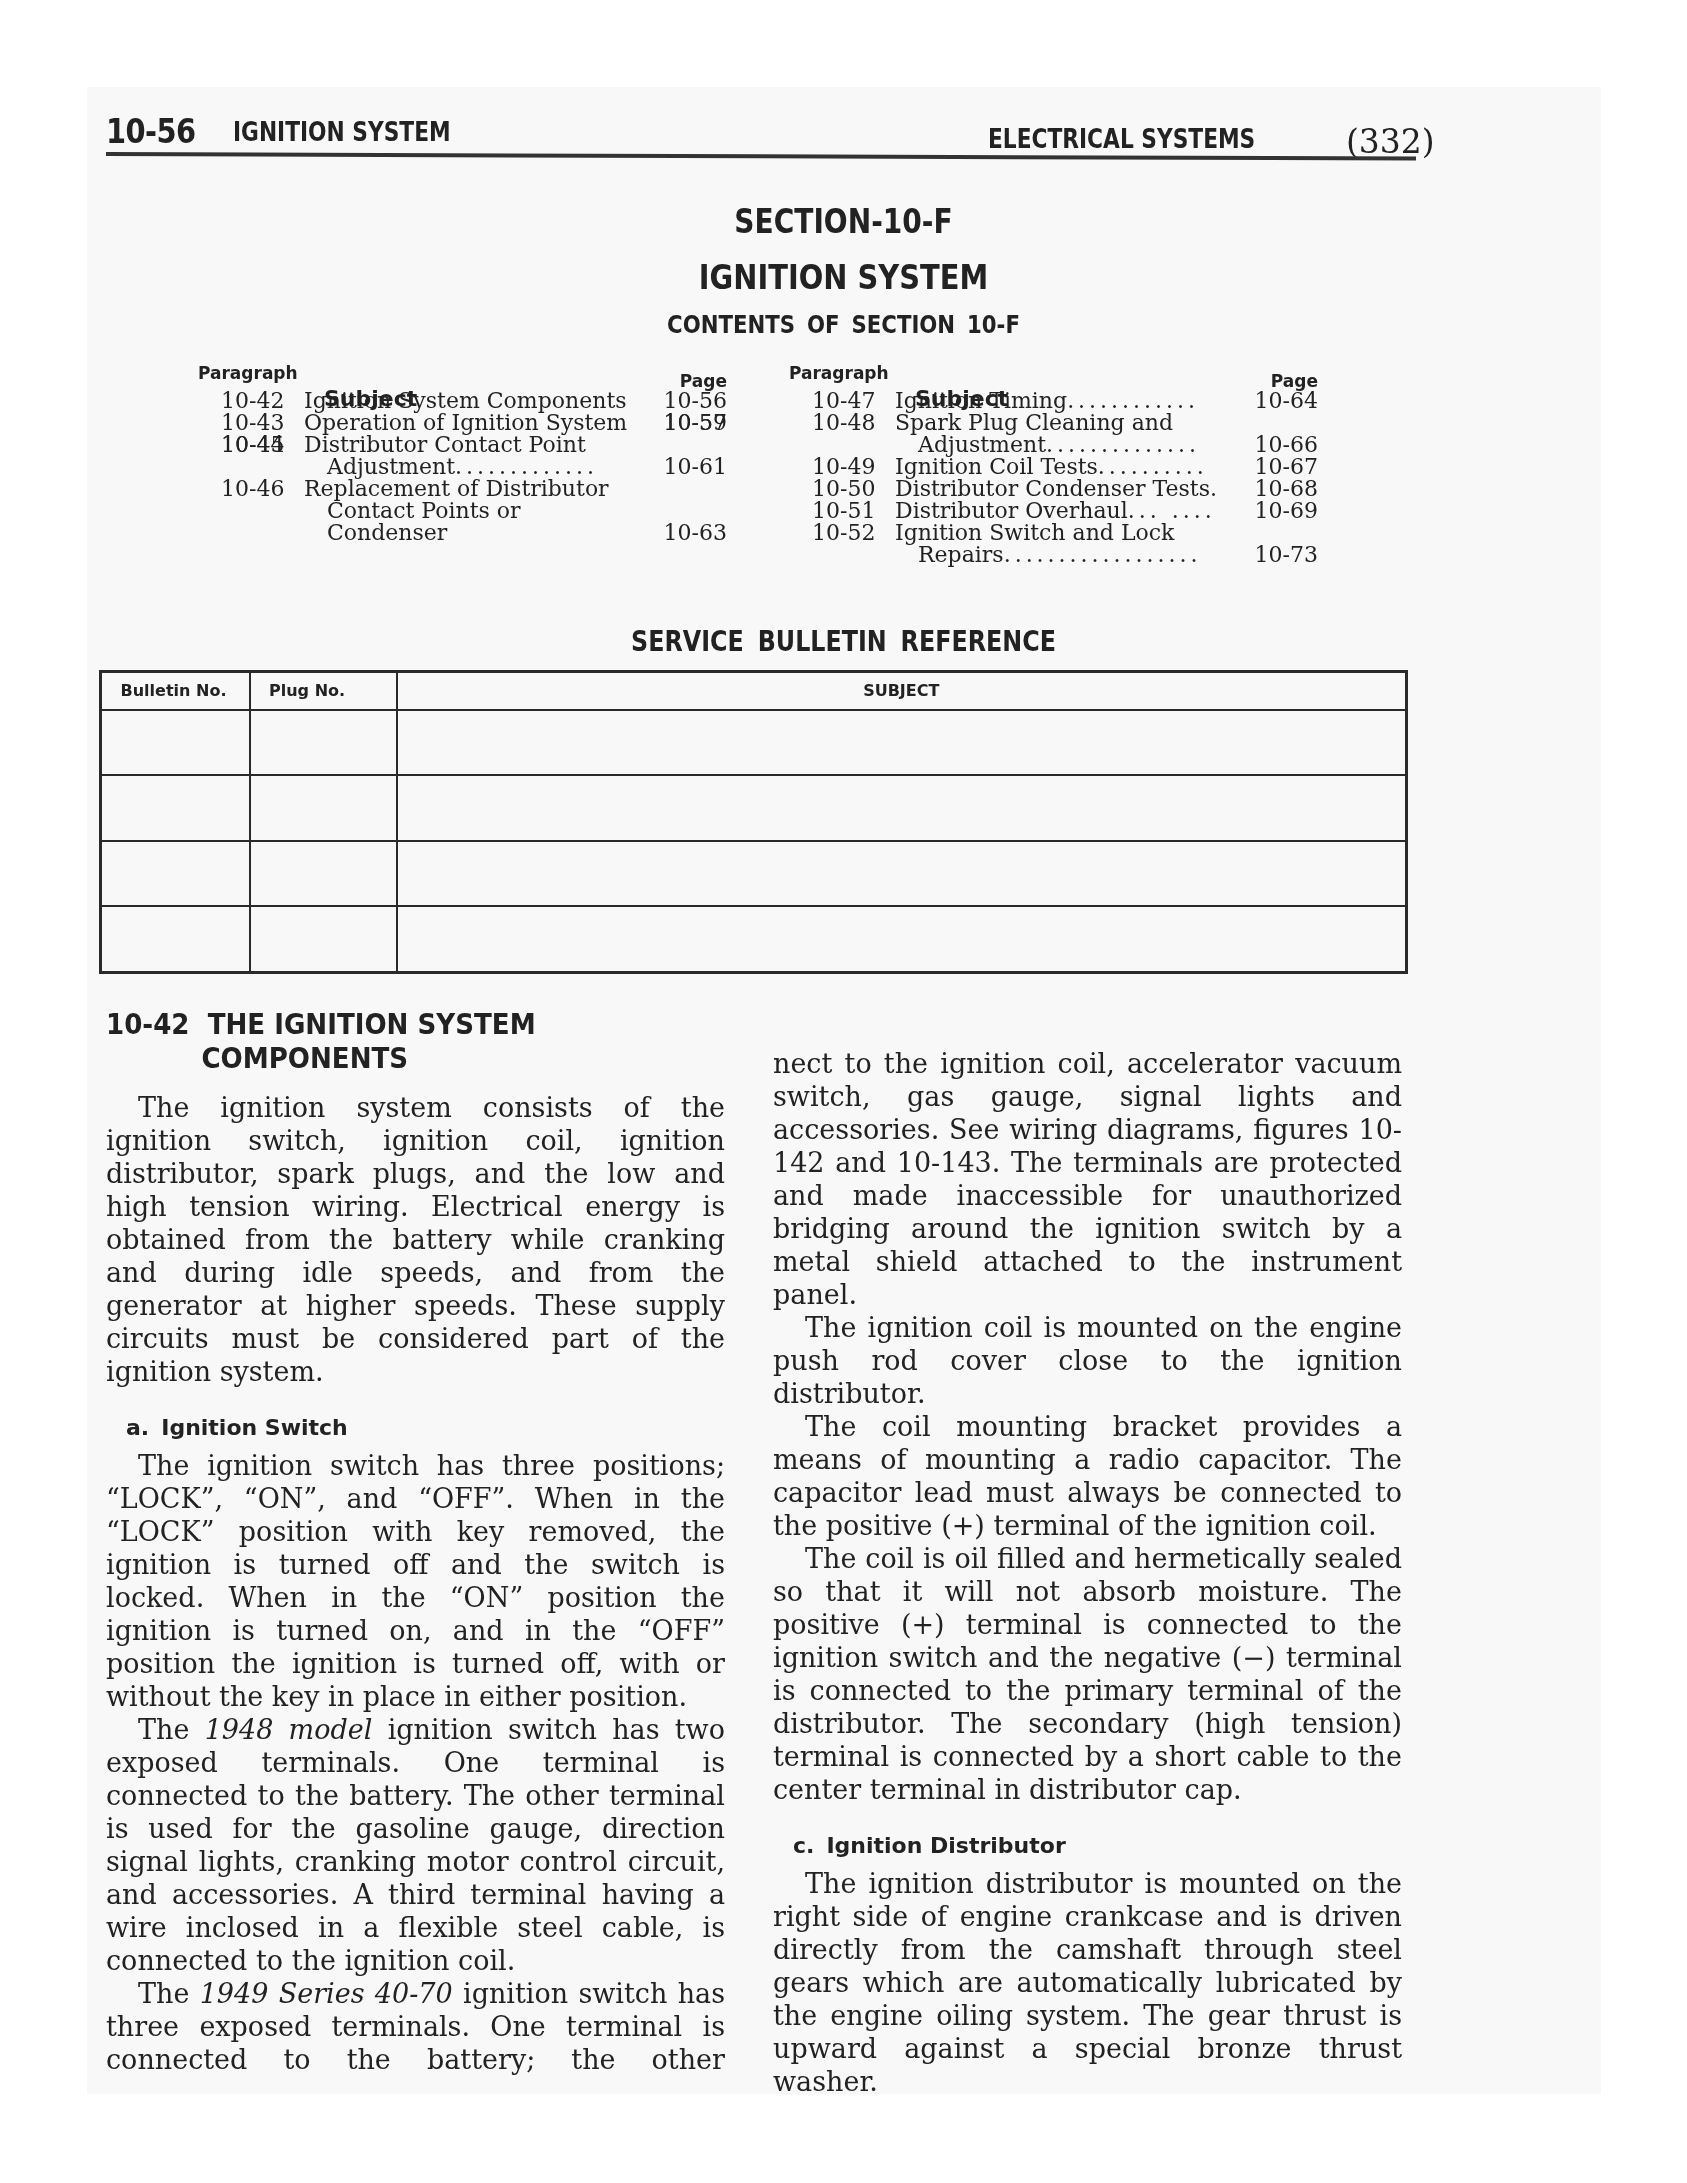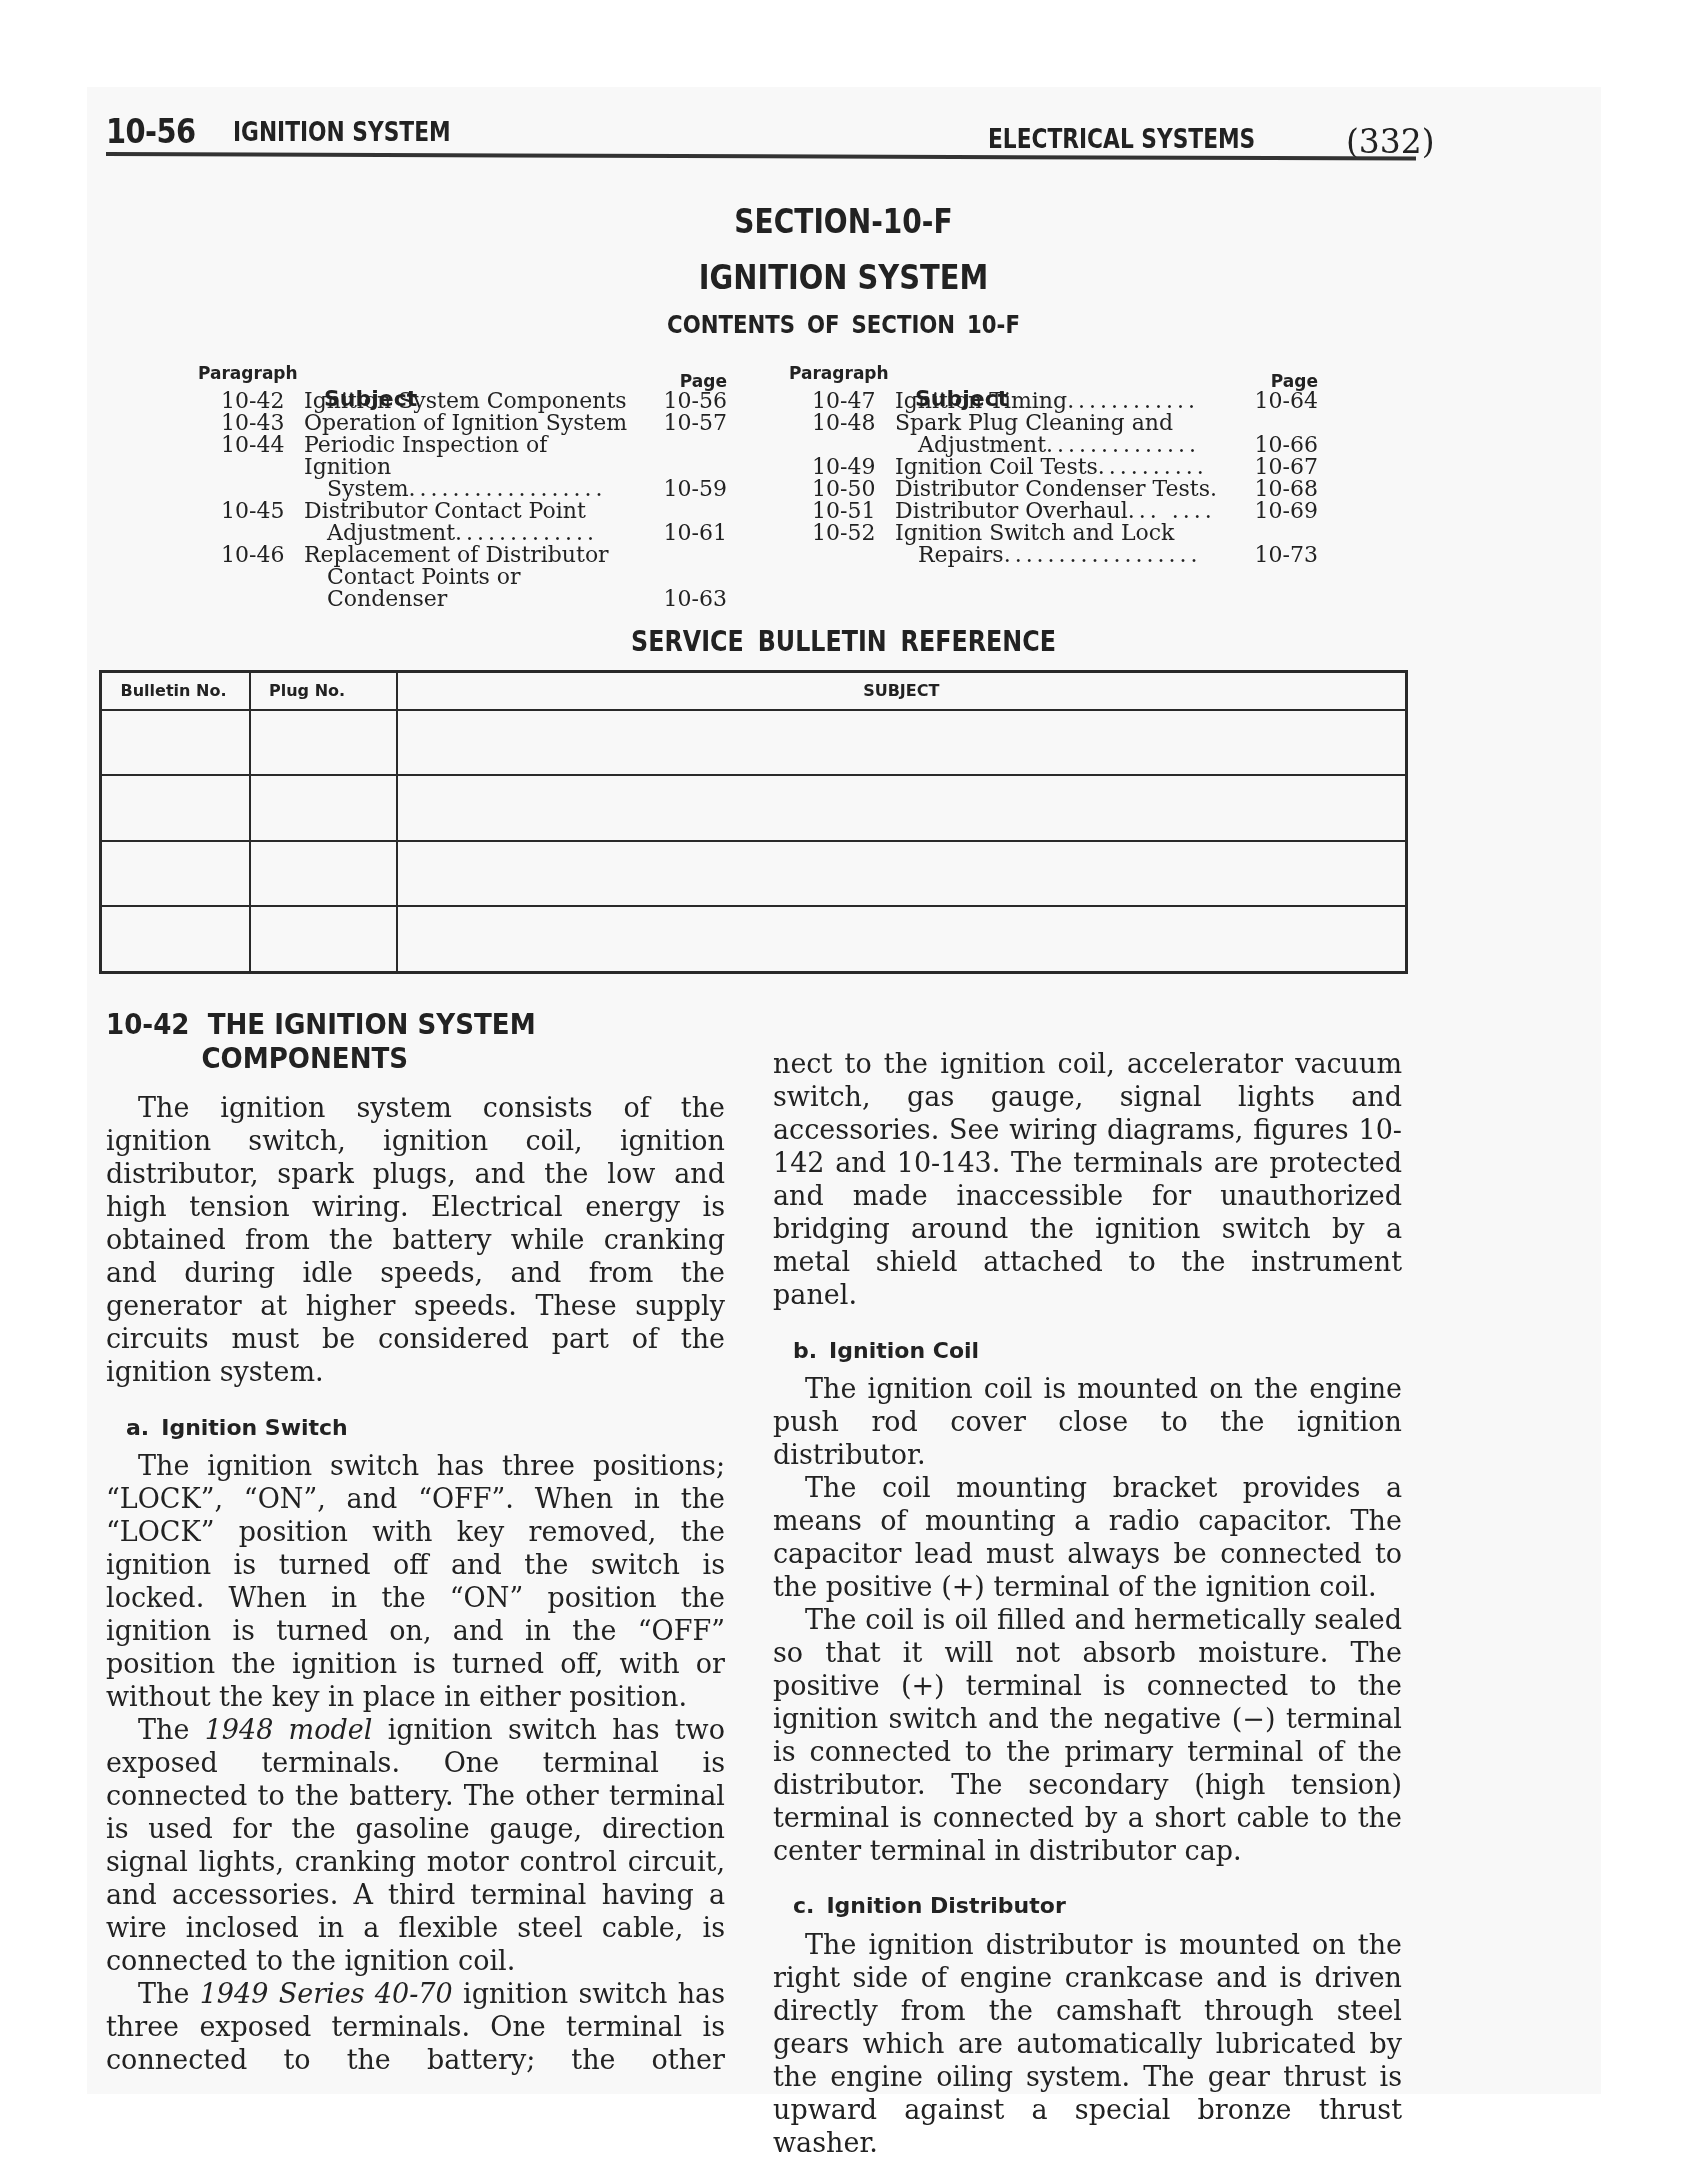--- a/index.html
+++ b/index.html
@@ -90,21 +90,20 @@
     <div class="subj"><span>Ignition System Components</span></div>
     <span class="pg">10-56</span>
   </div>
   <div class="toc-entry serif">
     <span class="num">10-43</span>
     <div class="subj"><span>Operation of Ignition System</span></div>
     <span class="pg">10-57</span>
   </div>
   <div class="toc-entry serif">
     <span class="num">10-44</span>
-    <div class="subj"><span>Periodic Inspection of Ignition</span><span class="cont"><span>System</span><span class="dots">..................</span></span></div>
     <span class="pg">10-59</span>
   </div>
   <div class="toc-entry serif">
     <span class="num">10-45</span>
     <div class="subj"><span>Distributor Contact Point</span><span class="cont"><span>Adjustment</span><span class="dots">.............</span></span></div>
     <span class="pg">10-61</span>
   </div>
   <div class="toc-entry serif">
     <span class="num">10-46</span>
     <div class="subj"><span>Replacement of Distributor</span><span class="cont"><span>Contact Points or Condenser</span></span></div>
@@ -198,23 +197,20 @@
     <span class="lt">a.</span><span>Ignition Switch</span>
   </div>
   <p>The ignition switch has three positions; “LOCK”, “ON”, and “OFF”. When in the “LOCK” position with key removed, the ignition is turned off and the switch is locked. When in the “ON” position the ignition is turned on, and in the “OFF” position the ignition is turned off, with or without the key in place in either position.</p>
   <p><span>The </span><em>1948 model</em><span> ignition switch has two exposed terminals. One terminal is connected to the battery. The other terminal is used for the gasoline gauge, direction signal lights, cranking motor control circuit, and accessories. A third terminal having a wire inclosed in a flexible steel cable, is connected to the ignition coil.</span></p>
   <p style="height: 99px; overflow: hidden;"><span>The </span><em>1949 Series 40-70</em><span id="p3-left"> ignition switch has three exposed terminals. One terminal is connected to the battery; the other terminals con-</span></p>
 </div>
 
 <div class="col col-right serif">
   <p class="noindent" id="p3-right">nect to the ignition coil, accelerator vacuum switch, gas gauge, signal lights and accessories. See wiring diagrams, figures 10-142 and 10-143. The terminals are protected and made inaccessible for unauthorized bridging around the ignition switch by a metal shield attached to the instrument panel.</p>
 
-  <div class="h-sub sans">
-    <span class="lt">b.</span><span>Ignition Coil</span>
-  </div>
   <p>The ignition coil is mounted on the engine push rod cover close to the ignition distributor.</p>
   <p>The coil mounting bracket provides a means of mounting a radio capacitor. The capacitor lead must always be connected to the positive (+) terminal of the ignition coil.</p>
   <p>The coil is oil filled and hermetically sealed so that it will not absorb moisture. The positive (+) terminal is connected to the ignition switch and the negative (−) terminal is connected to the primary terminal of the distributor. The secondary (high tension) terminal is connected by a short cable to the center terminal in distributor cap.</p>
 
   <div class="h-sub sans">
     <span class="lt">c.</span><span>Ignition Distributor</span>
   </div>
   <p>The ignition distributor is mounted on the right side of engine crankcase and is driven directly from the camshaft through steel gears which are automatically lubricated by the engine oiling system. The gear thrust is upward against a special bronze thrust washer.</p>
 </div>
 

